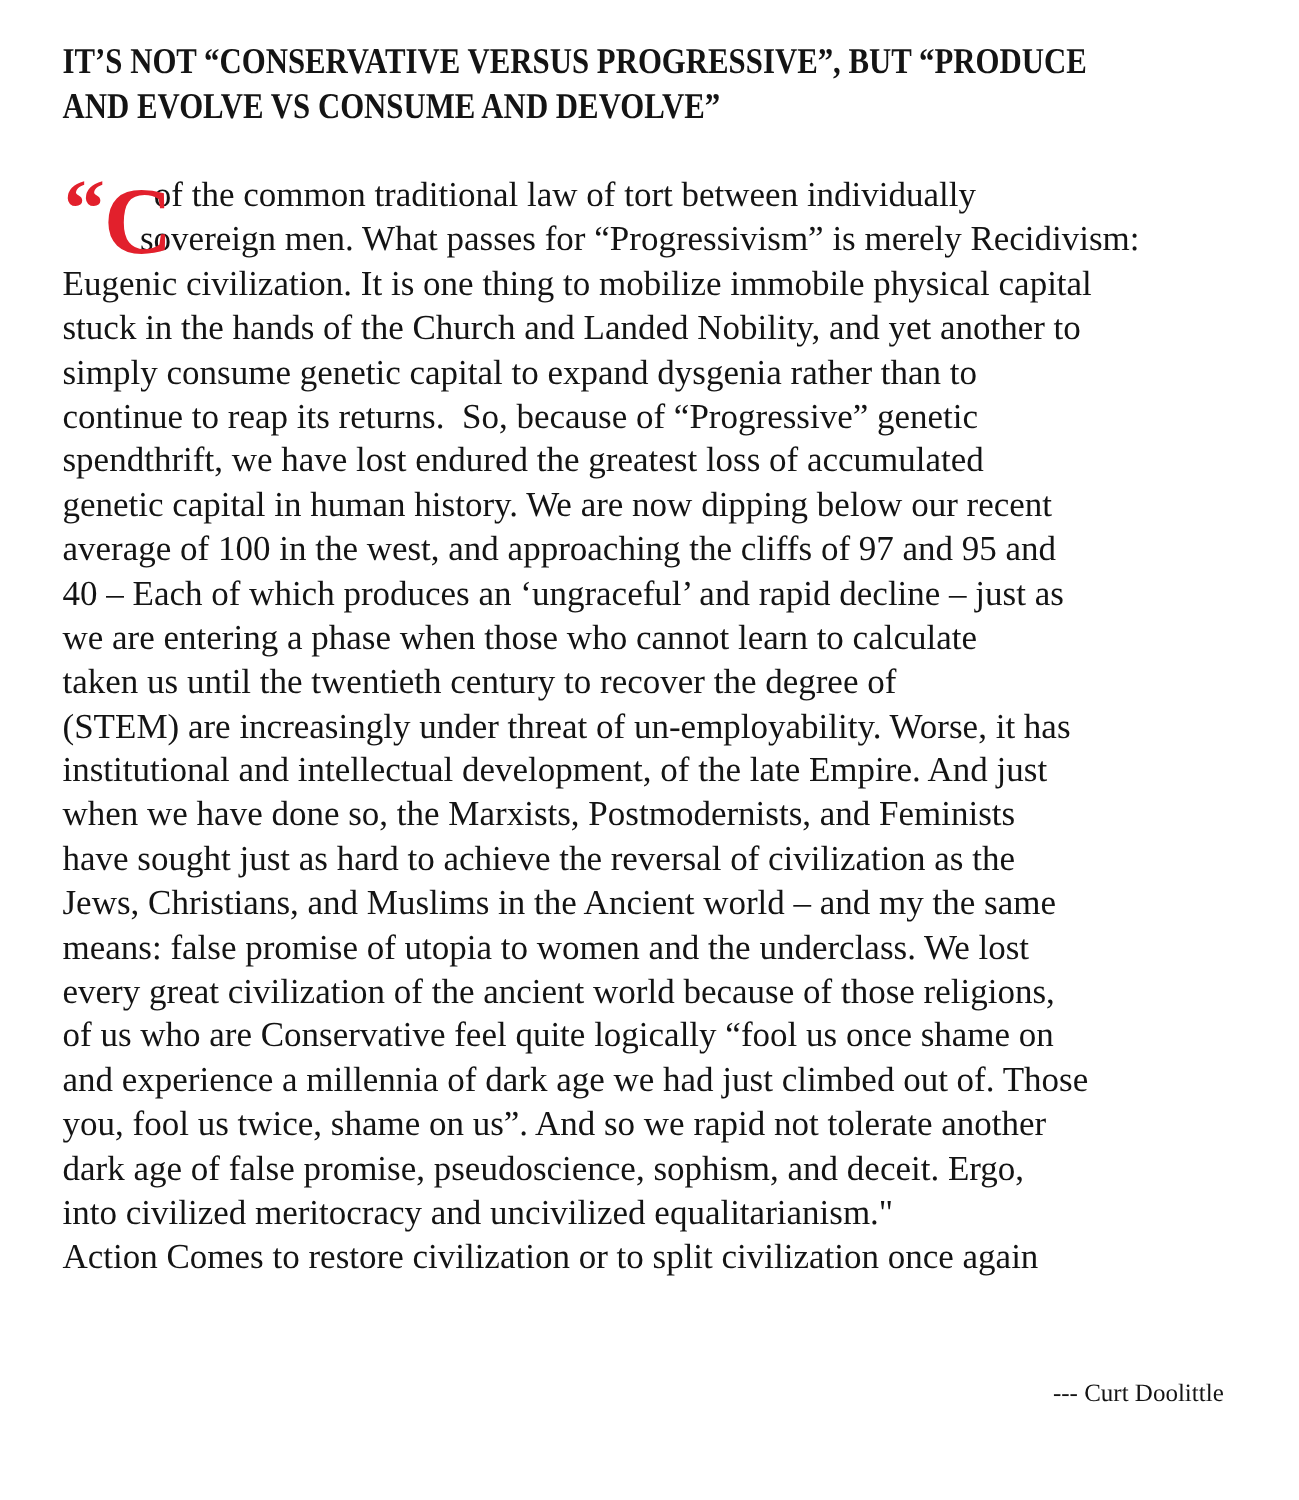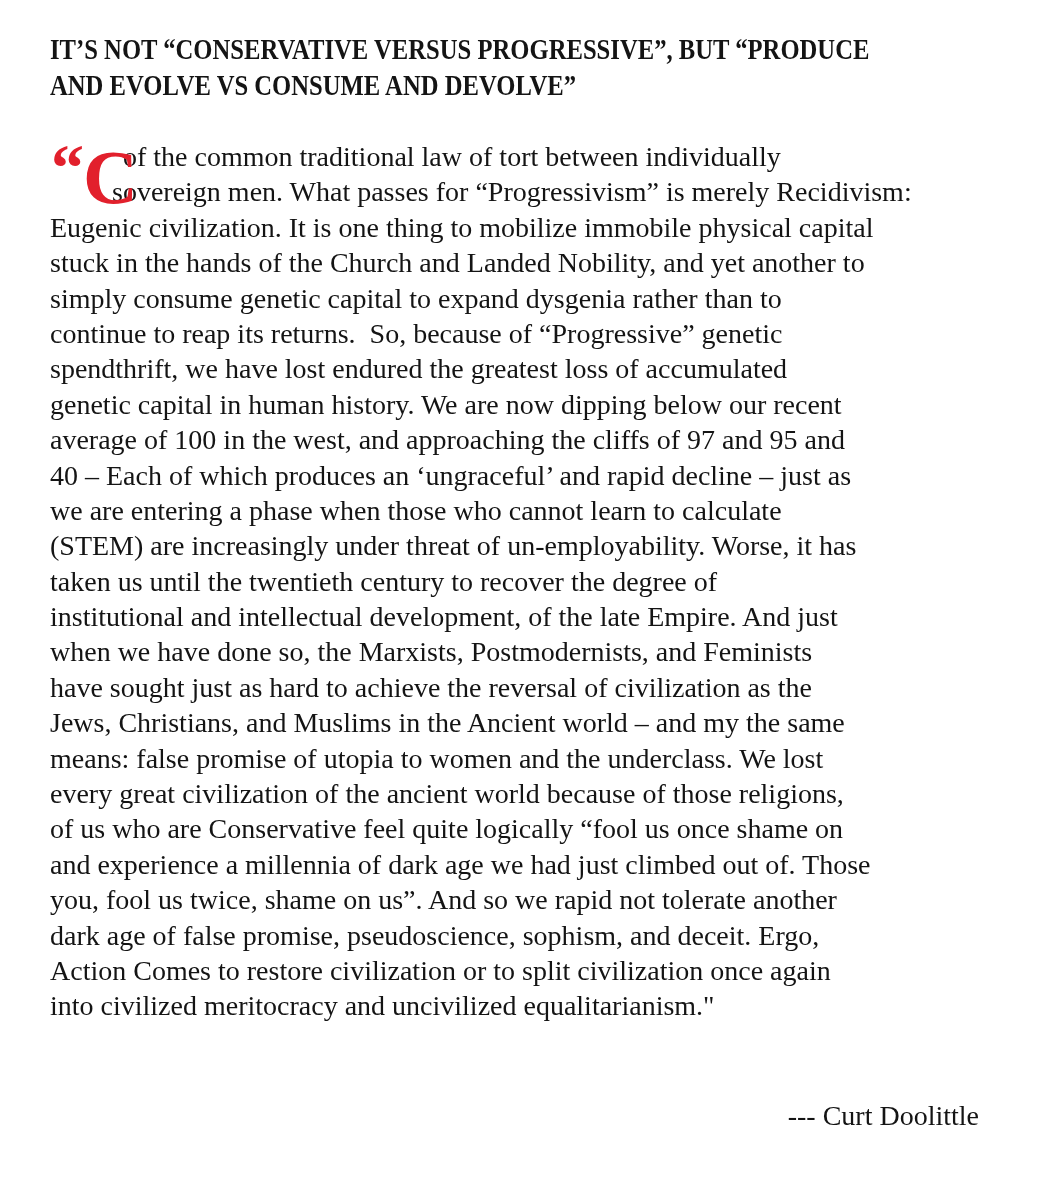--- a/index.html
+++ b/index.html
@@ -61,21 +61,21 @@
     top: 0px;
     font-size: 76px;
     font-weight: 700;
     line-height: 1;
     color: var(--accent, #e2202c);
   }
   .attribution {
     position: absolute;
     right: 60px;
     top: 1098px;
-    font-size: 28px;
+    font-size: 20px;
     line-height: 35px;
     text-align: right;
     white-space: pre;
   }
 </style>
 </head>
 <body>
 
 <div class="page">
 
@@ -92,32 +92,32 @@
         <div class="quote-line">sovereign men. What passes for “Progressivism” is merely Recidivism:</div>
         <div class="quote-line">Eugenic civilization. It is one thing to mobilize immobile physical capital</div>
         <div class="quote-line">stuck in the hands of the Church and Landed Nobility, and yet another to</div>
         <div class="quote-line">simply consume genetic capital to expand dysgenia rather than to</div>
         <div class="quote-line">continue to reap its returns.  So, because of “Progressive” genetic</div>
         <div class="quote-line">spendthrift, we have lost endured the greatest loss of accumulated</div>
         <div class="quote-line">genetic capital in human history. We are now dipping below our recent</div>
         <div class="quote-line">average of 100 in the west, and approaching the cliffs of 97 and 95 and</div>
         <div class="quote-line">40 – Each of which produces an ‘ungraceful’ and rapid decline – just as</div>
         <div class="quote-line">we are entering a phase when those who cannot learn to calculate</div>
+        <div class="quote-line">taken us until the twentieth century to recover the degree of</div>
         <div class="quote-line">(STEM) are increasingly under threat of un-employability. Worse, it has</div>
-        <div class="quote-line">taken us until the twentieth century to recover the degree of</div>
         <div class="quote-line">institutional and intellectual development, of the late Empire. And just</div>
         <div class="quote-line">when we have done so, the Marxists, Postmodernists, and Feminists</div>
         <div class="quote-line">have sought just as hard to achieve the reversal of civilization as the</div>
         <div class="quote-line">Jews, Christians, and Muslims in the Ancient world – and my the same</div>
         <div class="quote-line">means: false promise of utopia to women and the underclass. We lost</div>
         <div class="quote-line">every great civilization of the ancient world because of those religions,</div>
         <div class="quote-line">of us who are Conservative feel quite logically “fool us once shame on</div>
         <div class="quote-line">and experience a millennia of dark age we had just climbed out of. Those</div>
         <div class="quote-line">you, fool us twice, shame on us”. And so we rapid not tolerate another</div>
         <div class="quote-line">dark age of false promise, pseudoscience, sophism, and deceit. Ergo,</div>
+        <div class="quote-line">into civilized meritocracy and uncivilized equalitarianism."</div>
         <div class="quote-line">Action Comes to restore civilization or to split civilization once again</div>
-        <div class="quote-line">into civilized meritocracy and uncivilized equalitarianism."</div>
       </div>
   </div>
 
   <div class="attribution">--- Curt Doolittle</div>
 
 </div>
 
 </body></html>

